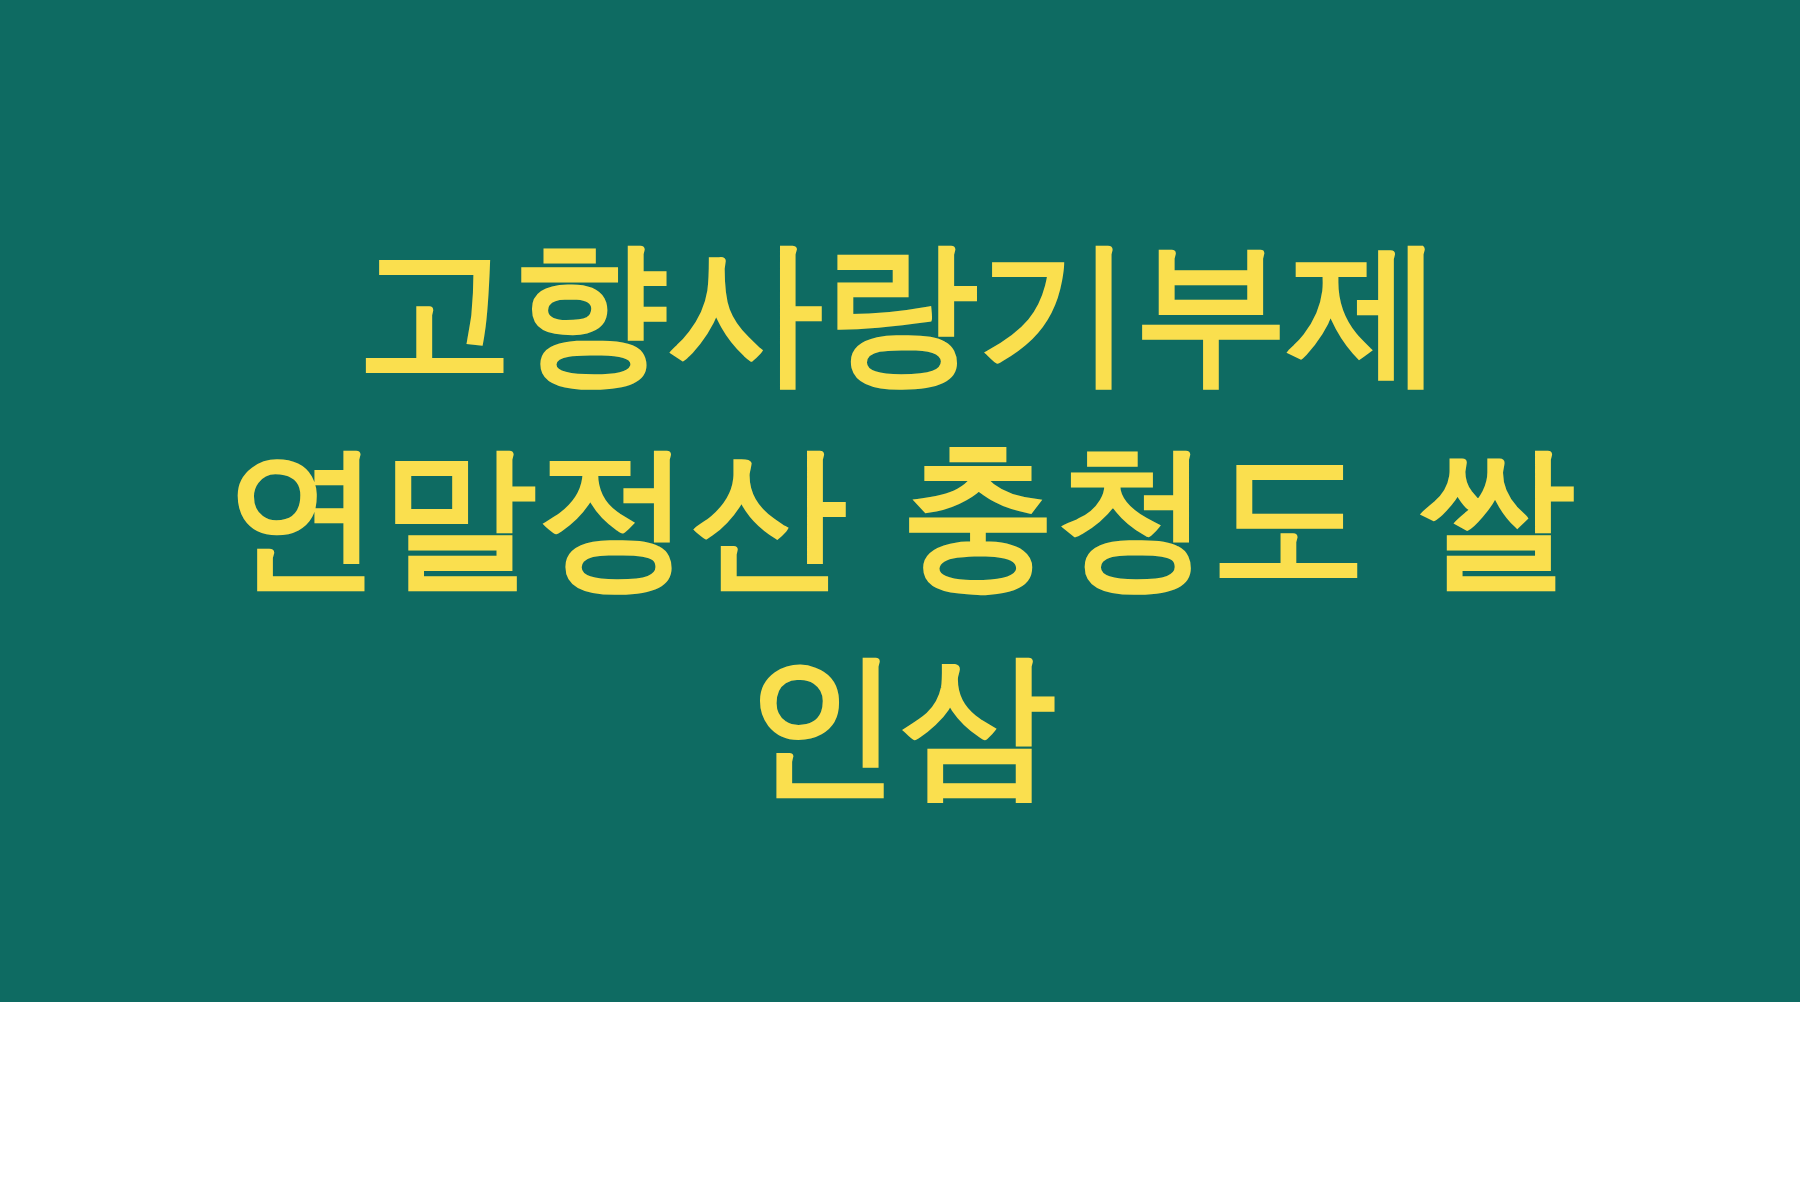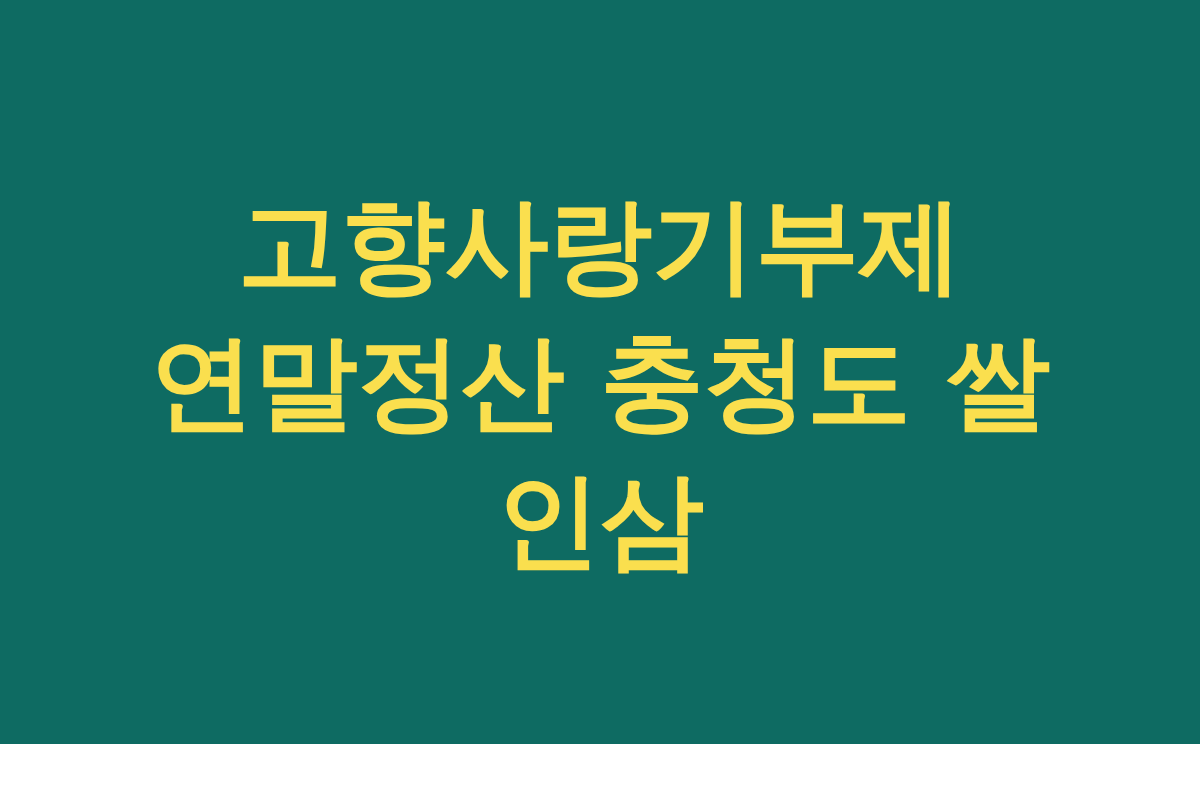--- a/index.html
+++ b/index.html
@@ -11,21 +11,21 @@
   body {
     width: 1200px;
     height: 800px;
     overflow: hidden;
     font-family: "DejaVu Sans", "Liberation Sans", sans-serif;
   }
 
   #banner {
     position: relative;
     width: 1200px;
-    height: 744px;
+    height: 668px;
     box-sizing: border-box;
     display: flex;
     align-items: center;
     justify-content: center;
   }
 
   #title-block {
     width: 1010px;
     text-align: center;
     padding-top: 22px;            

